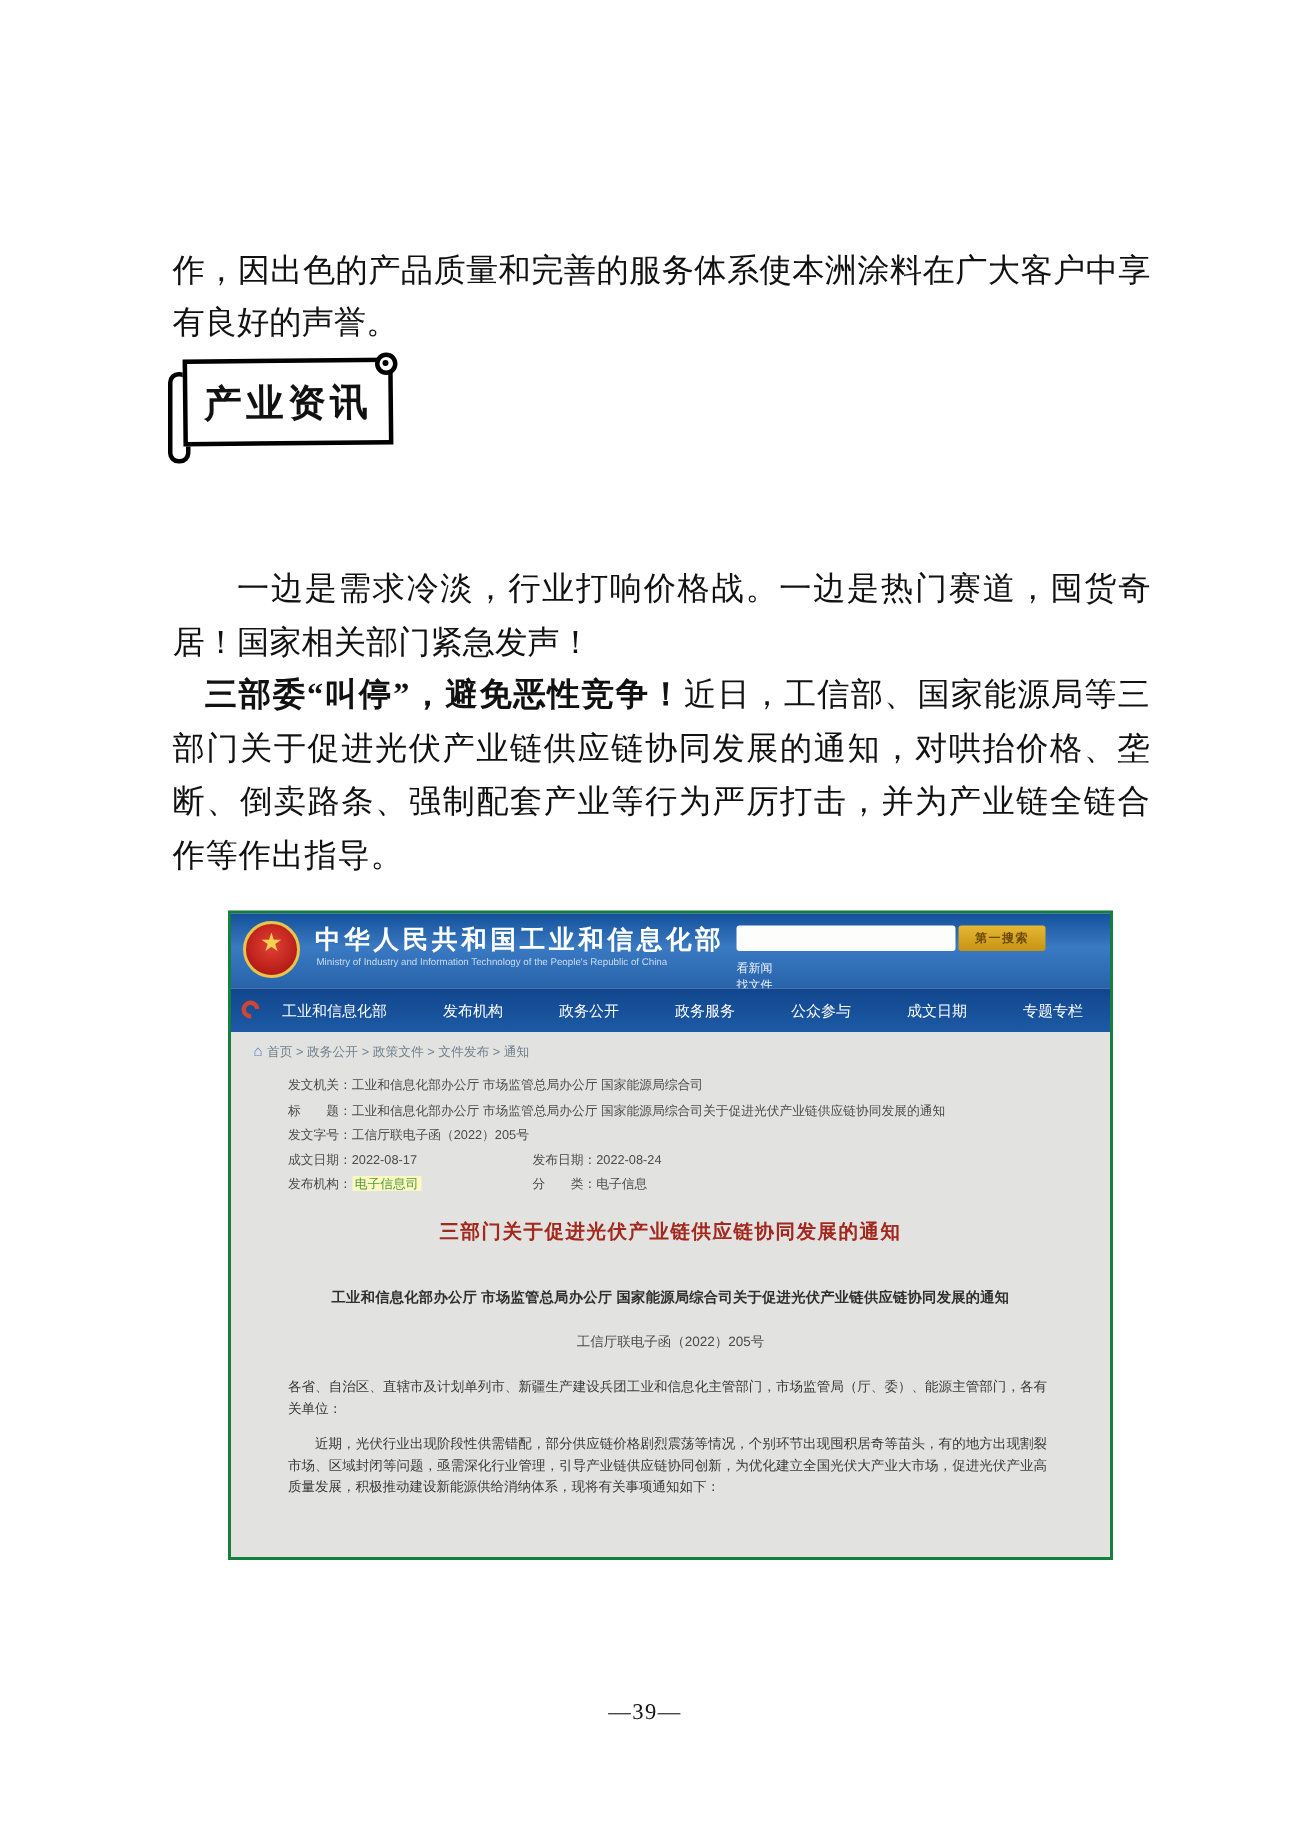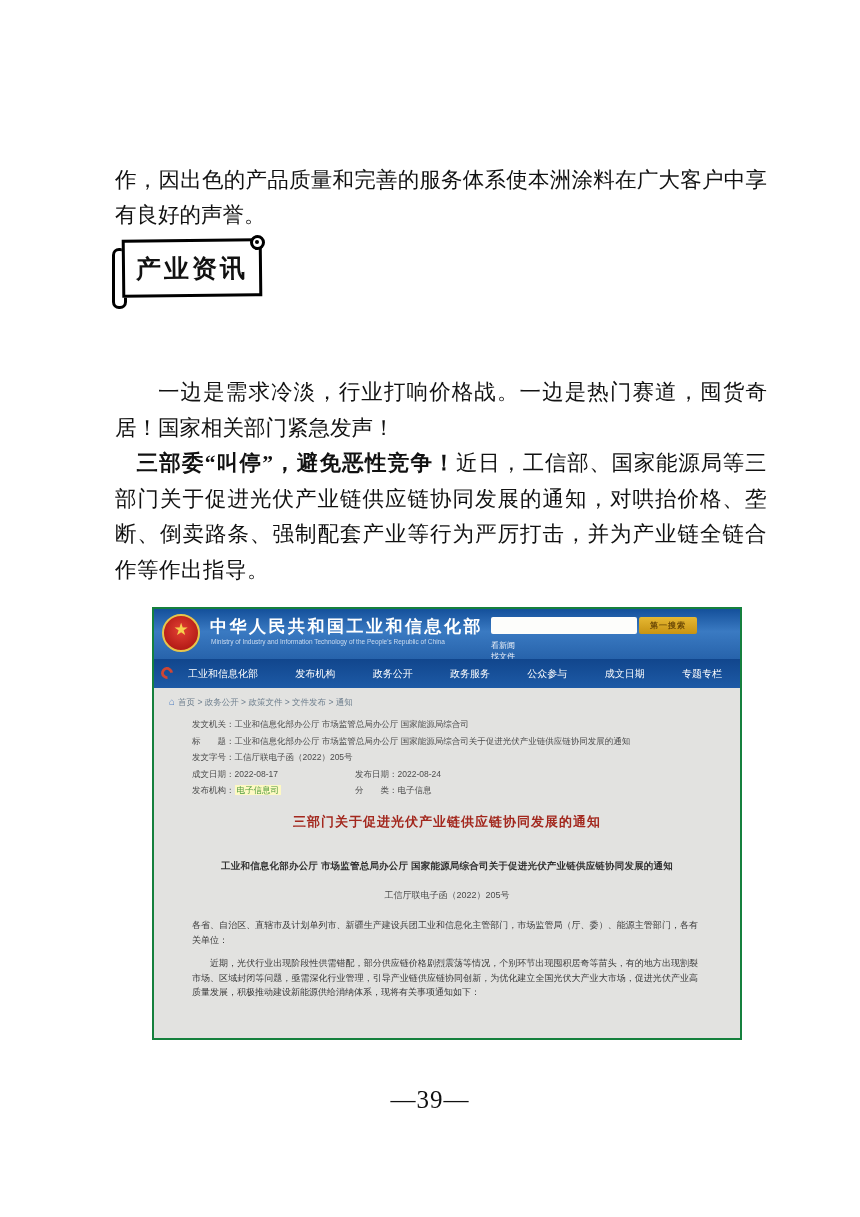--- a/index.html
+++ b/index.html
@@ -16,21 +16,21 @@
     display:flex;align-items:center;justify-content:center;font-size:25px;font-weight:bold;letter-spacing:3px;
     transform:rotate(-.6deg);}
   .badge-knob{position:absolute;left:138px;top:-4px;width:9px;height:9px;background:#fff;border:3px solid #000;border-radius:50%;}
   .badge-knob::after{content:"";position:absolute;left:2px;top:2px;width:4px;height:4px;background:#000;border-radius:50%;}
   .headline{position:absolute;left:113px;top:314px;width:660px;font-size:25.5px;font-weight:bold;color:#c00000;white-space:nowrap;}
   .body-block{position:absolute;left:115px;top:375px;width:652px;font-size:21.5px;line-height:35.5px;text-align:justify;}
   .body-block p{margin:0;}
   .p1{text-indent:2em;}
   .p2{text-indent:1em;letter-spacing:.5px;}
   .p2 b{letter-spacing:1px;}
-  .page-number{position:absolute;left:0;top:1086px;width:100%;text-align:center;font-size:25px;letter-spacing:1px;}
+  .page-number{position:absolute;left:0;top:1134px;width:100%;text-align:center;font-size:15px;letter-spacing:1px;}
 
   
   .shot{position:absolute;left:152px;top:607px;width:586px;height:429px;border:2px solid #15803d;
     background:#e2e2e0;font-family:"Liberation Sans","DejaVu Sans",sans-serif;box-sizing:content-box;}
   .shot-header{position:relative;height:50px;background:linear-gradient(180deg,#14509b 0%,#3a7ac2 45%,#2763ab 100%);}
   .emblem{position:absolute;left:8px;top:5px;width:38px;height:38px;border-radius:50%;
     background:radial-gradient(circle at 50% 42%,#e34134 0%,#b61d18 70%);border:2px solid #e7c54b;box-sizing:border-box;}
   .emblem::after{content:"★";position:absolute;left:0;top:3px;width:100%;text-align:center;font-size:17px;color:#f6d14d;}
   .site-title{position:absolute;left:56px;top:6px;font-size:17px;font-weight:bold;color:#ffffff;letter-spacing:2.5px;white-space:nowrap;}
   .site-en{position:absolute;left:57px;top:29px;font-size:6.5px;color:#c9dbf1;white-space:nowrap;}

